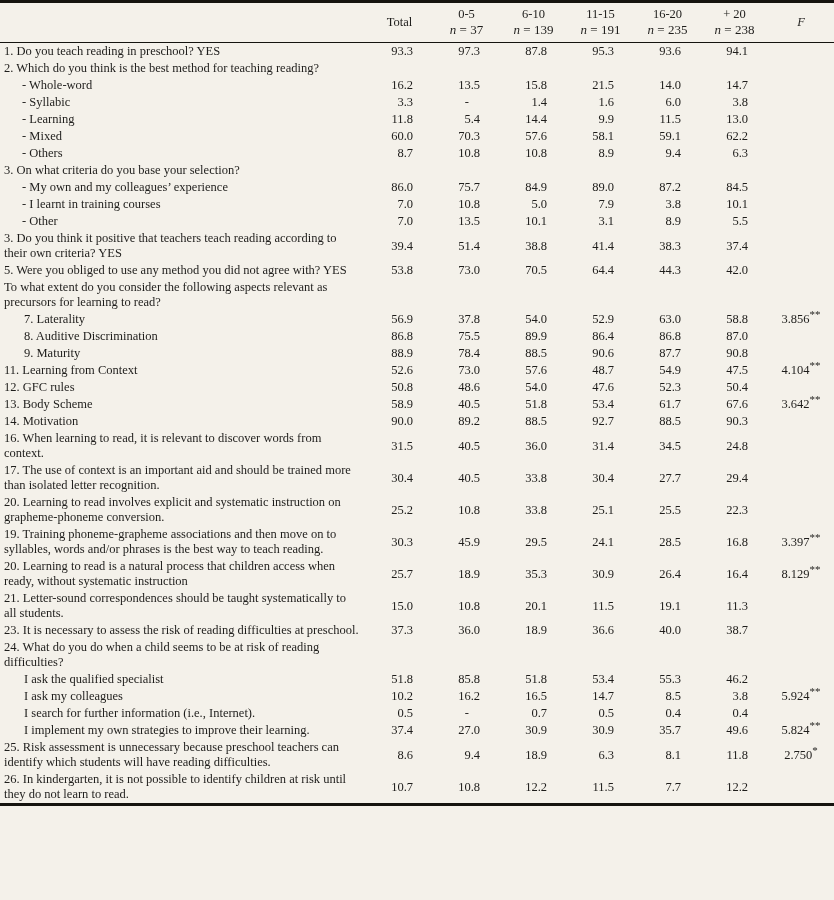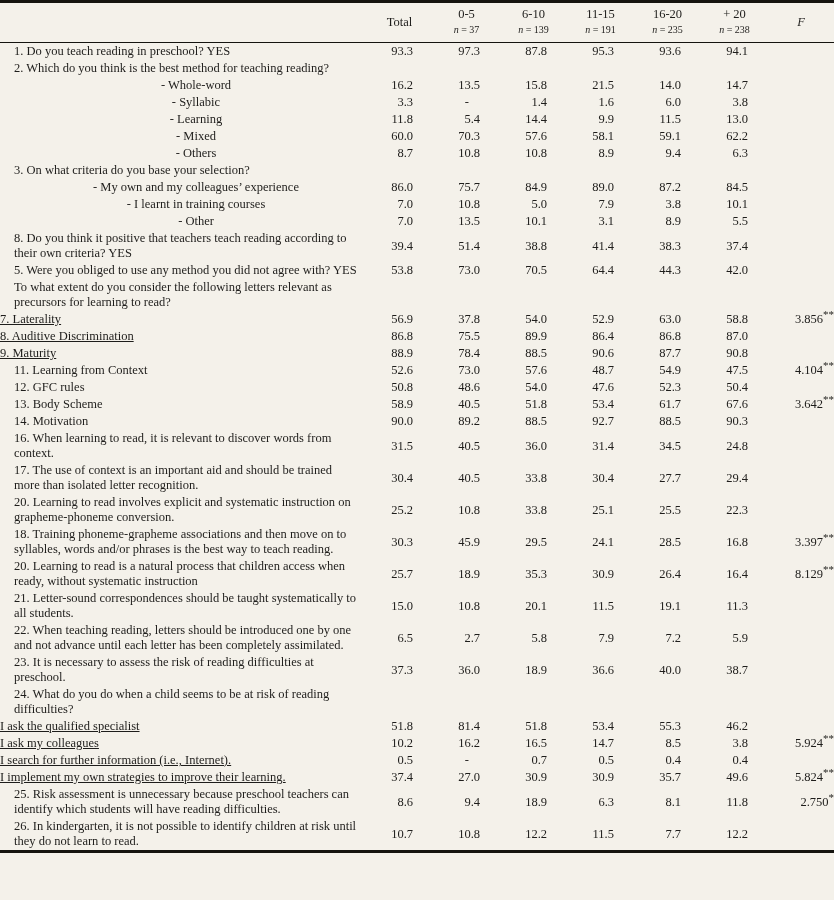--- a/index.html
+++ b/index.html
@@ -23,34 +23,34 @@
   col.c-f     { width: 66px; }
   thead tr { border-bottom: 1.5px solid #15140f; }
   th {
     font-weight: normal;
     font-size: 12.5px;
     line-height: 15px;
     text-align: center;
     vertical-align: middle;
     padding: 4px 0 5px 0;
   }
-  th .col-n { font-size: 10px; }
+  th .col-n { font-size: 13px; }
   th .italic { font-style: italic; }
   td {
     font-size: 12.5px;
     line-height: 15px;
     vertical-align: middle;
     padding: 1px 0;
   }
-  td.lbl { padding-left: 14px; padding-right: 6px; text-align: left; }
-  td.lbl.ind1 { padding-left: 0; text-decoration: underline; }
-  td.lbl.ind2 { padding-left: 32px; text-align: center; }
+  td.lbl { padding-left: 4px; padding-right: 6px; text-align: left; }
+  td.lbl.ind1 { padding-left: 24px; }
+  td.lbl.ind2 { padding-left: 22px; }
   td.val { text-align: right; padding-right: 20px; white-space: nowrap; }
   td.val.dash { padding-right: 31px; }
-  td.fv { text-align: right; white-space: nowrap; }
+  td.fv { text-align: center; white-space: nowrap; }
   td.fv sup { font-size: 11px; line-height: 0; }
   i.nvar { font-style: italic; }
 </style>
 </head>
 <body>
 
 <table class="survey">
   <colgroup>
     <col class="c-label">
     <col class="c-val">
@@ -197,41 +197,41 @@
         <td class="lbl ind2">- Other</td>
         <td class="val">7.0</td>
         <td class="val">13.5</td>
         <td class="val">10.1</td>
         <td class="val">3.1</td>
         <td class="val">8.9</td>
         <td class="val">5.5</td>
         <td class="fv"></td>
       </tr>
       <tr>
-        <td class="lbl">8. Do you think it positive that teachers teach reading according to their own criteria? YES</td>
+        <td class="lbl">3. Do you think it positive that teachers teach reading according to their own criteria? YES</td>
         <td class="val">39.4</td>
         <td class="val">51.4</td>
         <td class="val">38.8</td>
         <td class="val">41.4</td>
         <td class="val">38.3</td>
         <td class="val">37.4</td>
         <td class="fv"></td>
       </tr>
       <tr>
         <td class="lbl">5. Were you obliged to use any method you did not agree with? YES</td>
         <td class="val">53.8</td>
         <td class="val">73.0</td>
         <td class="val">70.5</td>
         <td class="val">64.4</td>
         <td class="val">44.3</td>
         <td class="val">42.0</td>
         <td class="fv"></td>
       </tr>
       <tr>
-        <td class="lbl">To what extent do you consider the following letters relevant as precursors for learning to read?</td>
+        <td class="lbl">To what extent do you consider the following aspects relevant as precursors for learning to read?</td>
         <td class="val"></td>
         <td class="val"></td>
         <td class="val"></td>
         <td class="val"></td>
         <td class="val"></td>
         <td class="val"></td>
         <td class="fv"></td>
       </tr>
       <tr>
         <td class="lbl ind1">7. Laterality</td>
@@ -327,21 +327,21 @@
         <td class="lbl">20. Learning to read involves explicit and systematic instruction on grapheme-phoneme conversion.</td>
         <td class="val">25.2</td>
         <td class="val">10.8</td>
         <td class="val">33.8</td>
         <td class="val">25.1</td>
         <td class="val">25.5</td>
         <td class="val">22.3</td>
         <td class="fv"></td>
       </tr>
       <tr>
-        <td class="lbl">18. Training phoneme-grapheme associations and then move on to syllables, words and/or phrases is the best way to teach reading.</td>
+        <td class="lbl">19. Training phoneme-grapheme associations and then move on to syllables, words and/or phrases is the best way to teach reading.</td>
         <td class="val">30.3</td>
         <td class="val">45.9</td>
         <td class="val">29.5</td>
         <td class="val">24.1</td>
         <td class="val">28.5</td>
         <td class="val">16.8</td>
         <td class="fv"><span>3.397</span><sup>**</sup></td>
       </tr>
       <tr>
         <td class="lbl">20. Learning to read is a natural process that children access when ready, without systematic instruction</td>
@@ -357,30 +357,20 @@
         <td class="lbl">21. Letter-sound correspondences should be taught systematically to all students.</td>
         <td class="val">15.0</td>
         <td class="val">10.8</td>
         <td class="val">20.1</td>
         <td class="val">11.5</td>
         <td class="val">19.1</td>
         <td class="val">11.3</td>
         <td class="fv"></td>
       </tr>
       <tr>
-        <td class="lbl">22. When teaching reading, letters should be introduced one by one and not advance until each letter has been completely assimilated.</td>
-        <td class="val">6.5</td>
-        <td class="val">2.7</td>
-        <td class="val">5.8</td>
-        <td class="val">7.9</td>
-        <td class="val">7.2</td>
-        <td class="val">5.9</td>
-        <td class="fv"></td>
-      </tr>
-      <tr>
         <td class="lbl">23. It is necessary to assess the risk of reading difficulties at preschool.</td>
         <td class="val">37.3</td>
         <td class="val">36.0</td>
         <td class="val">18.9</td>
         <td class="val">36.6</td>
         <td class="val">40.0</td>
         <td class="val">38.7</td>
         <td class="fv"></td>
       </tr>
       <tr>
@@ -389,21 +379,21 @@
         <td class="val"></td>
         <td class="val"></td>
         <td class="val"></td>
         <td class="val"></td>
         <td class="val"></td>
         <td class="fv"></td>
       </tr>
       <tr>
         <td class="lbl ind1">I ask the qualified specialist</td>
         <td class="val">51.8</td>
-        <td class="val">81.4</td>
+        <td class="val">85.8</td>
         <td class="val">51.8</td>
         <td class="val">53.4</td>
         <td class="val">55.3</td>
         <td class="val">46.2</td>
         <td class="fv"></td>
       </tr>
       <tr>
         <td class="lbl ind1">I ask my colleagues</td>
         <td class="val">10.2</td>
         <td class="val">16.2</td>

